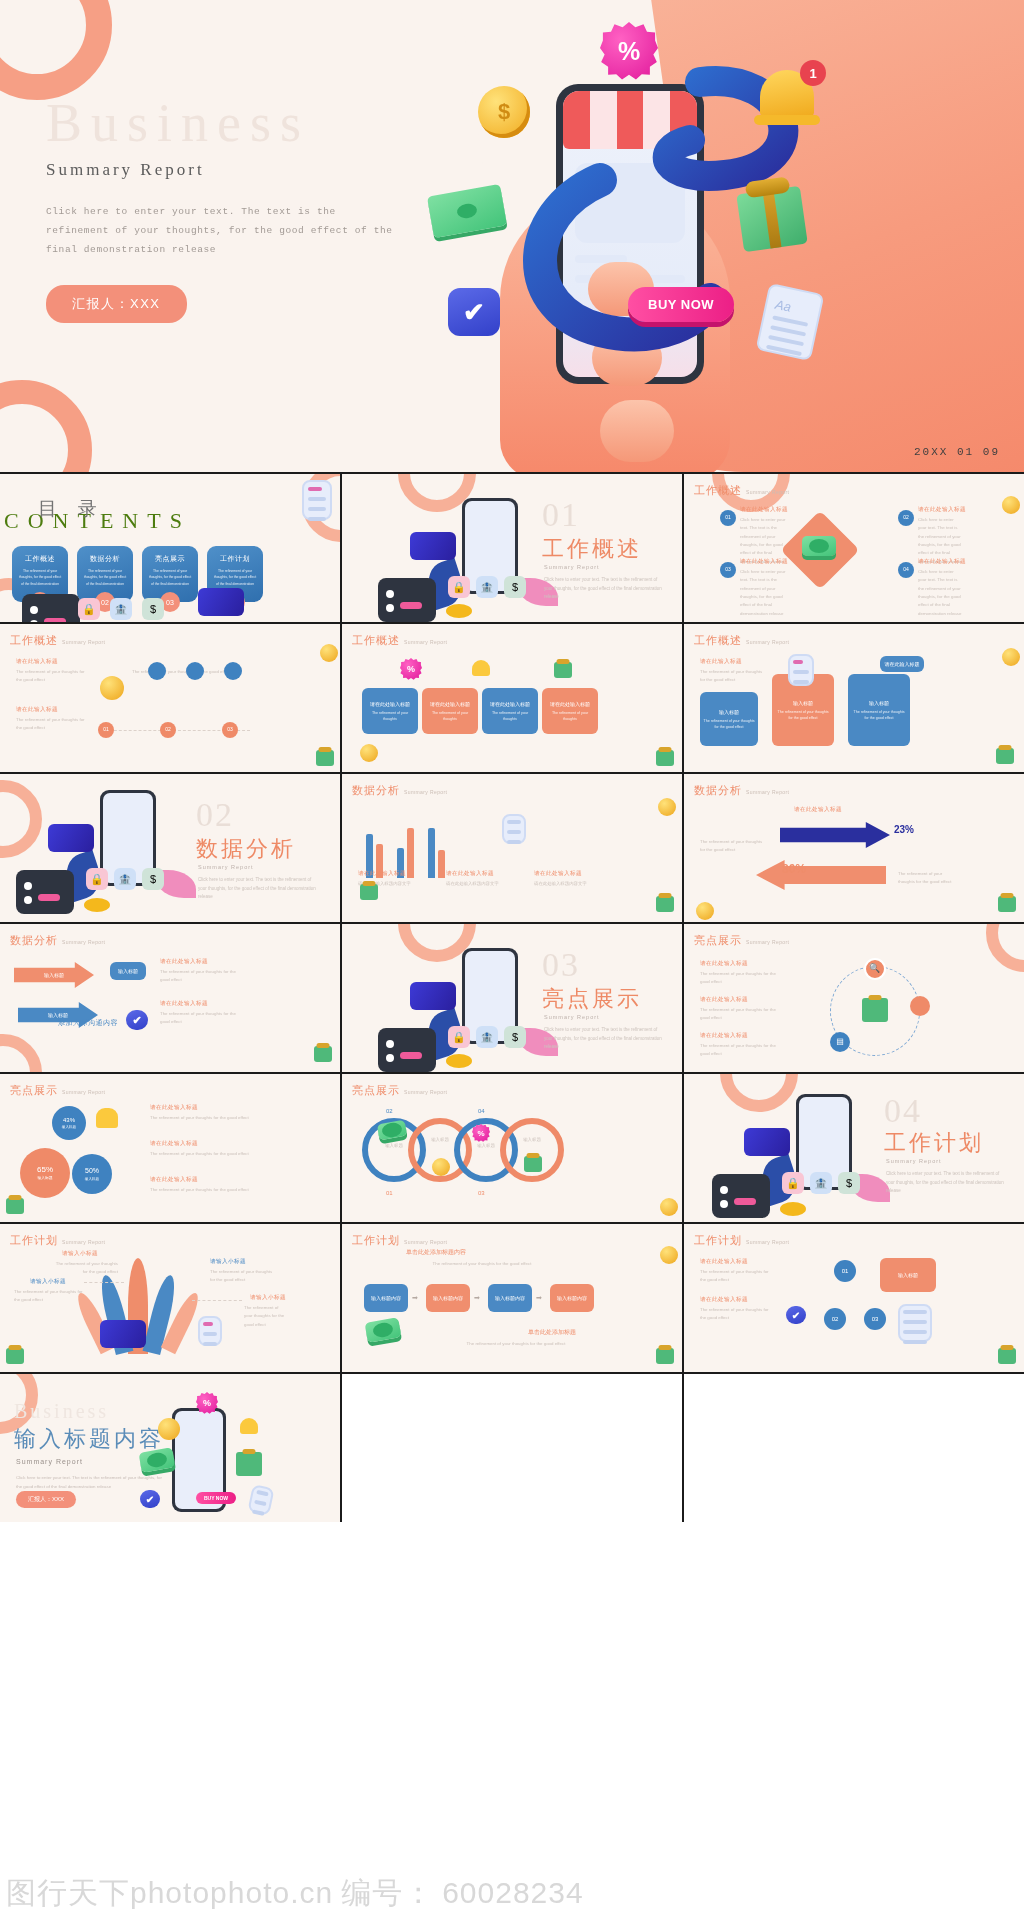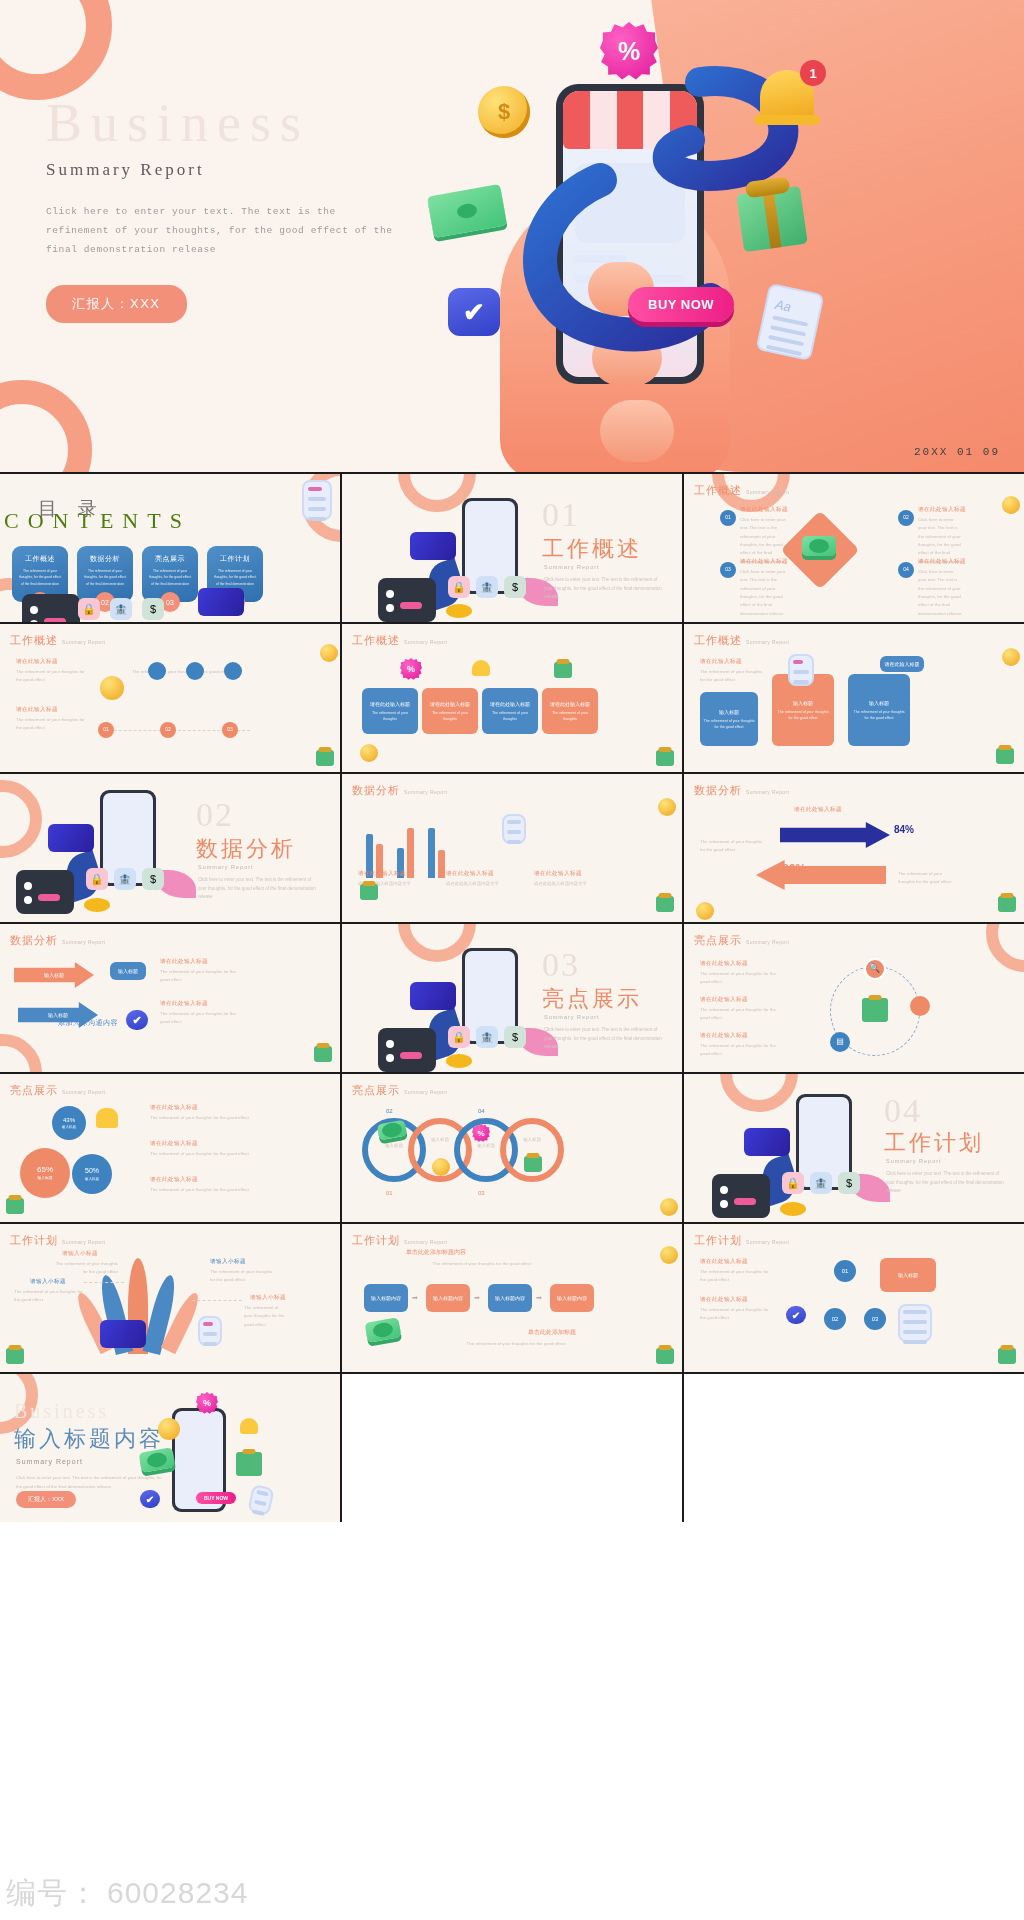--- a/index.html
+++ b/index.html
@@ -567,21 +567,21 @@
       <div class="mini-gift" style="right:8px; bottom:10px;"></div>
     </div>
 
     <div class="slide">
       <div class="s-head">
         <span class="zh">数据分析</span>
         <span class="en">Summary Report</span>
       </div>
       <div style="position:absolute;left:96px;top:48px;width:110px;height:26px;background:#2a2f9e;clip-path:polygon(0 22%,78% 22%,78% 0,100% 50%,78% 100%,78% 78%,0 78%);"></div>
       <div style="position:absolute;left:72px;top:86px;width:130px;height:30px;background:#f08e6e;clip-path:polygon(100% 20%,22% 20%,22% 0,0 50%,22% 100%,22% 80%,100% 80%);"></div>
-      <div style="position:absolute;left:210px;top:50px;font-size:10px;color:#2a2f9e;font-weight:bold;">84%</div>
+      <div style="position:absolute;left:210px;top:50px;font-size:10px;color:#2a2f9e;font-weight:bold;">23%</div>
       <div style="position:absolute;left:98px;top:88px;font-size:12px;color:#ef8d6b;font-weight:bold;">80%</div>
       <div class="tiny-h" style="left:110px; top:32px;">请在此处输入标题</div>
       <div class="tiny" style="left:16px; top:64px; width:66px;">The refinement of your thoughts for the good effect</div>
       <div class="tiny" style="left:214px; top:96px; width:60px;">The refinement of your thoughts for the good effect</div>
       <div class="mini-coin" style="left:12px; top:128px;"></div>
       <div class="mini-gift" style="right:8px; bottom:10px;"></div>
     </div>
 
     <div class="slide">
       <div class="s-head">
@@ -815,17 +815,18 @@
           <div class="dl"></div>
       </div>
     </div>
 
     <div class="slide blank-slide"></div>
 
     <div class="slide blank-slide"></div>
   </div>
 
   <div class="watermark">
+    <span>图行天下photophoto.cn</span>
     <span>编号：</span>
     <span class="wm-num">60028234</span>
   </div>
 
 </div>
 
 </body></html>

